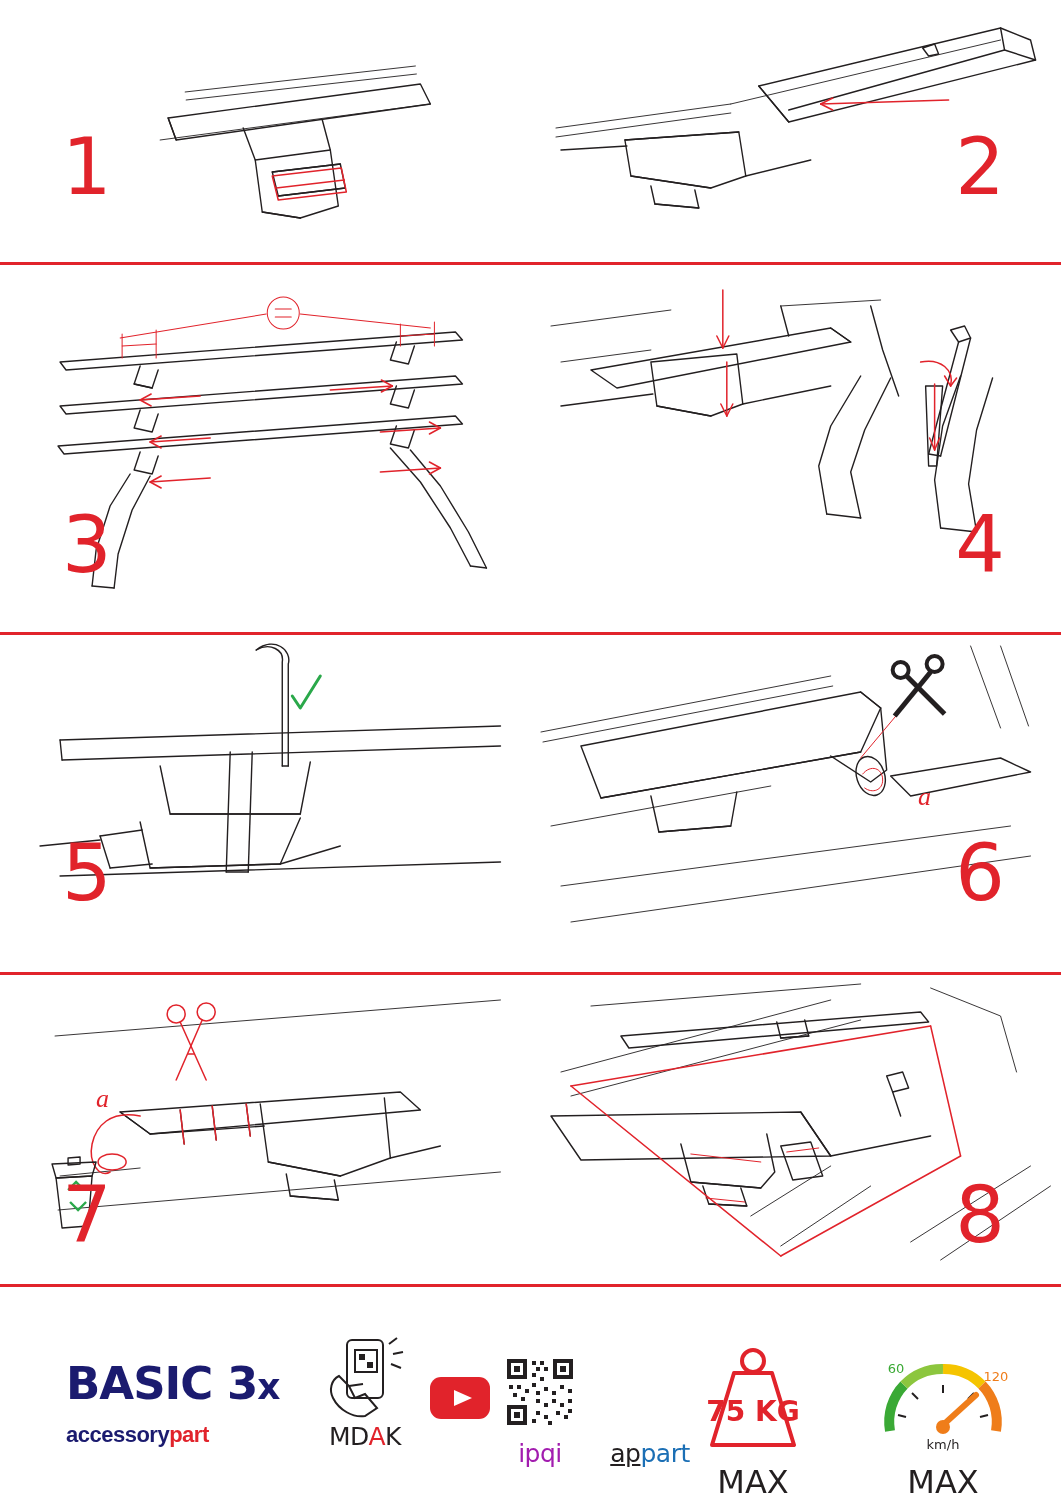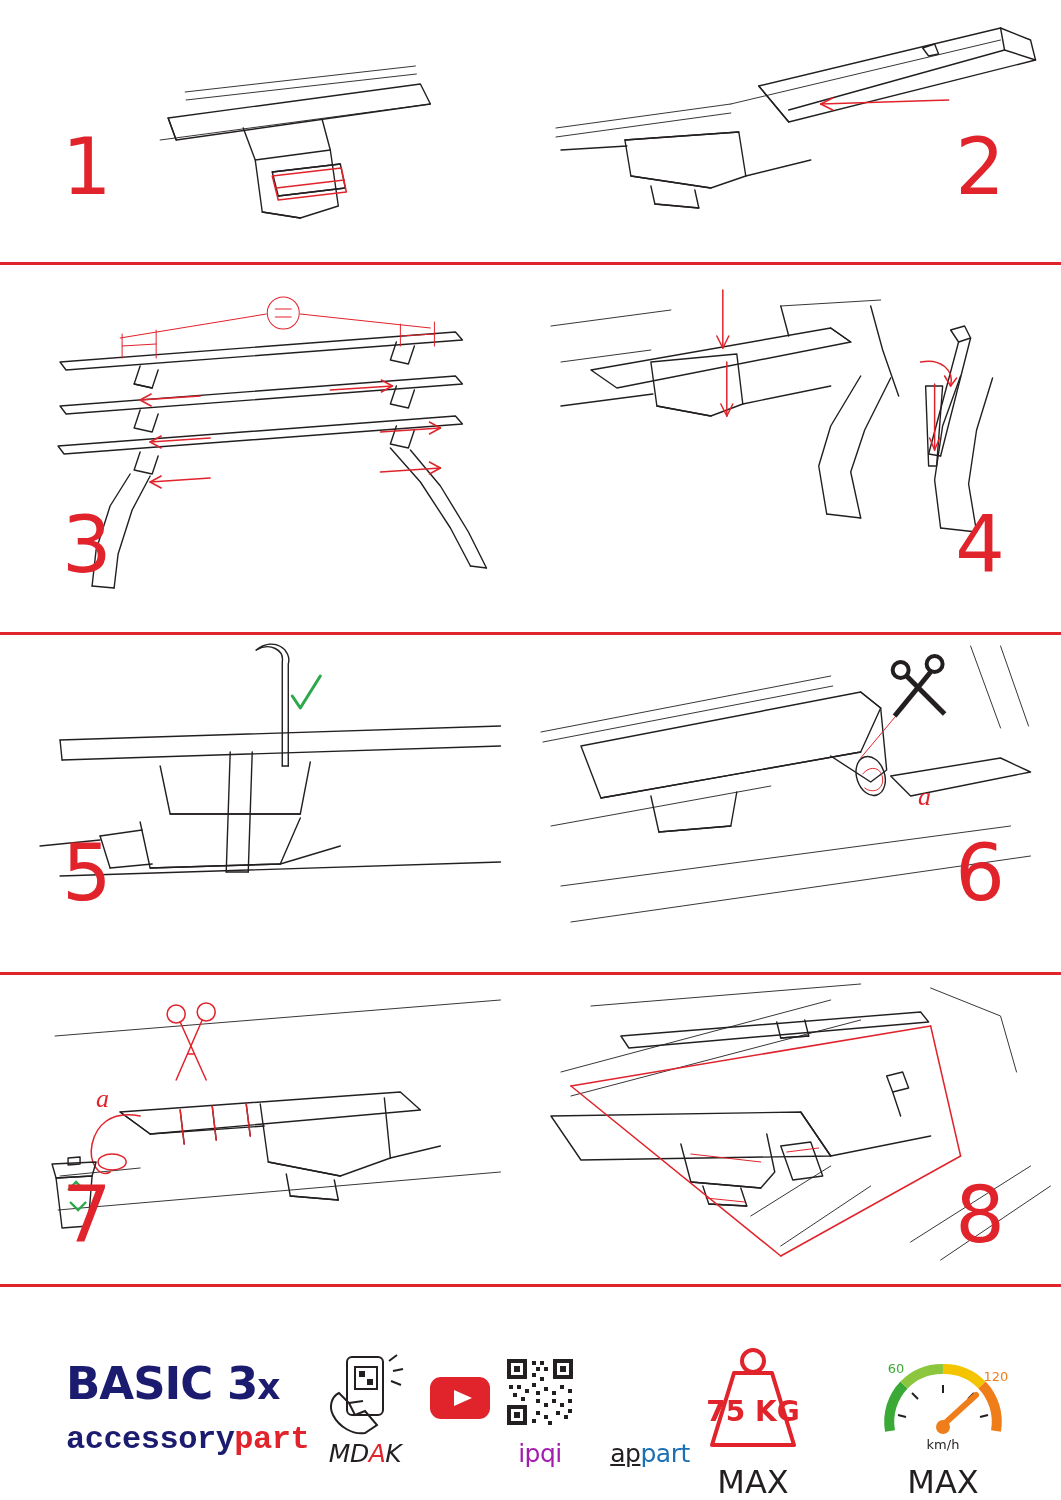--- a/index.html
+++ b/index.html
@@ -114,23 +114,23 @@
     letter-spacing: -1px;
     color: #1b1b6f;
     line-height: 1;
   }
   .brand-title .x {
     color: #1b1b6f;
     font-size: 36px;
   }
   .brand-sub {
     margin-top: 18px;
-    font-family: Liberation Mono, monospace;
+    font-family: Liberation Sans, sans-serif;
     font-weight: bold;
-    font-size: 32px;
+    font-size: 22px;
     line-height: 1;
     letter-spacing: -0.5px;
   }
   .brand-sub .a1 { color: #1b1b6f; }
   .brand-sub .a2 { color: #e1232b; }
 
   .logo-item {
     position: absolute;
     text-align: center;
   }
@@ -542,21 +542,21 @@
 
     <div class="brand-block">
       <div class="brand-title">
         <span>BASIC 3</span><span class="x">x</span>
       </div>
       <div class="brand-sub">
         <span class="a1">accessory</span><span class="a2">part</span>
       </div>
     </div>
 
-    <div class="logo-item" style="left:300px; top:22px; width:130px;font-style:italic;">
+    <div class="logo-item" style="left:300px; top:5px; width:130px;">
       <div class="icon-box">
         <svg width="92" height="86" viewBox="0 0 92 86">
           <rect x="28" y="4" width="36" height="58" rx="5" fill="none" stroke="#231f20" stroke-width="2"></rect>
           <rect x="36" y="14" width="22" height="22" fill="none" stroke="#231f20" stroke-width="2"></rect>
           <rect x="40" y="18" width="6" height="6" fill="#231f20"></rect>
           <rect x="48" y="26" width="6" height="6" fill="#231f20"></rect>
           <path d="M70 8 L78 2 M74 18 L84 16 M72 28 L82 32" stroke="#231f20" stroke-width="2" fill="none"></path>
           <path d="M20 40 C 12 44, 10 54, 14 62 C 20 74, 34 82, 46 80 L58 72 L46 58 L36 62 L30 50 Z" fill="none" stroke="#231f20" stroke-width="2"></path>
           <path d="M30 50 L44 48" stroke="#231f20" stroke-width="2" fill="none"></path>
         </svg>

